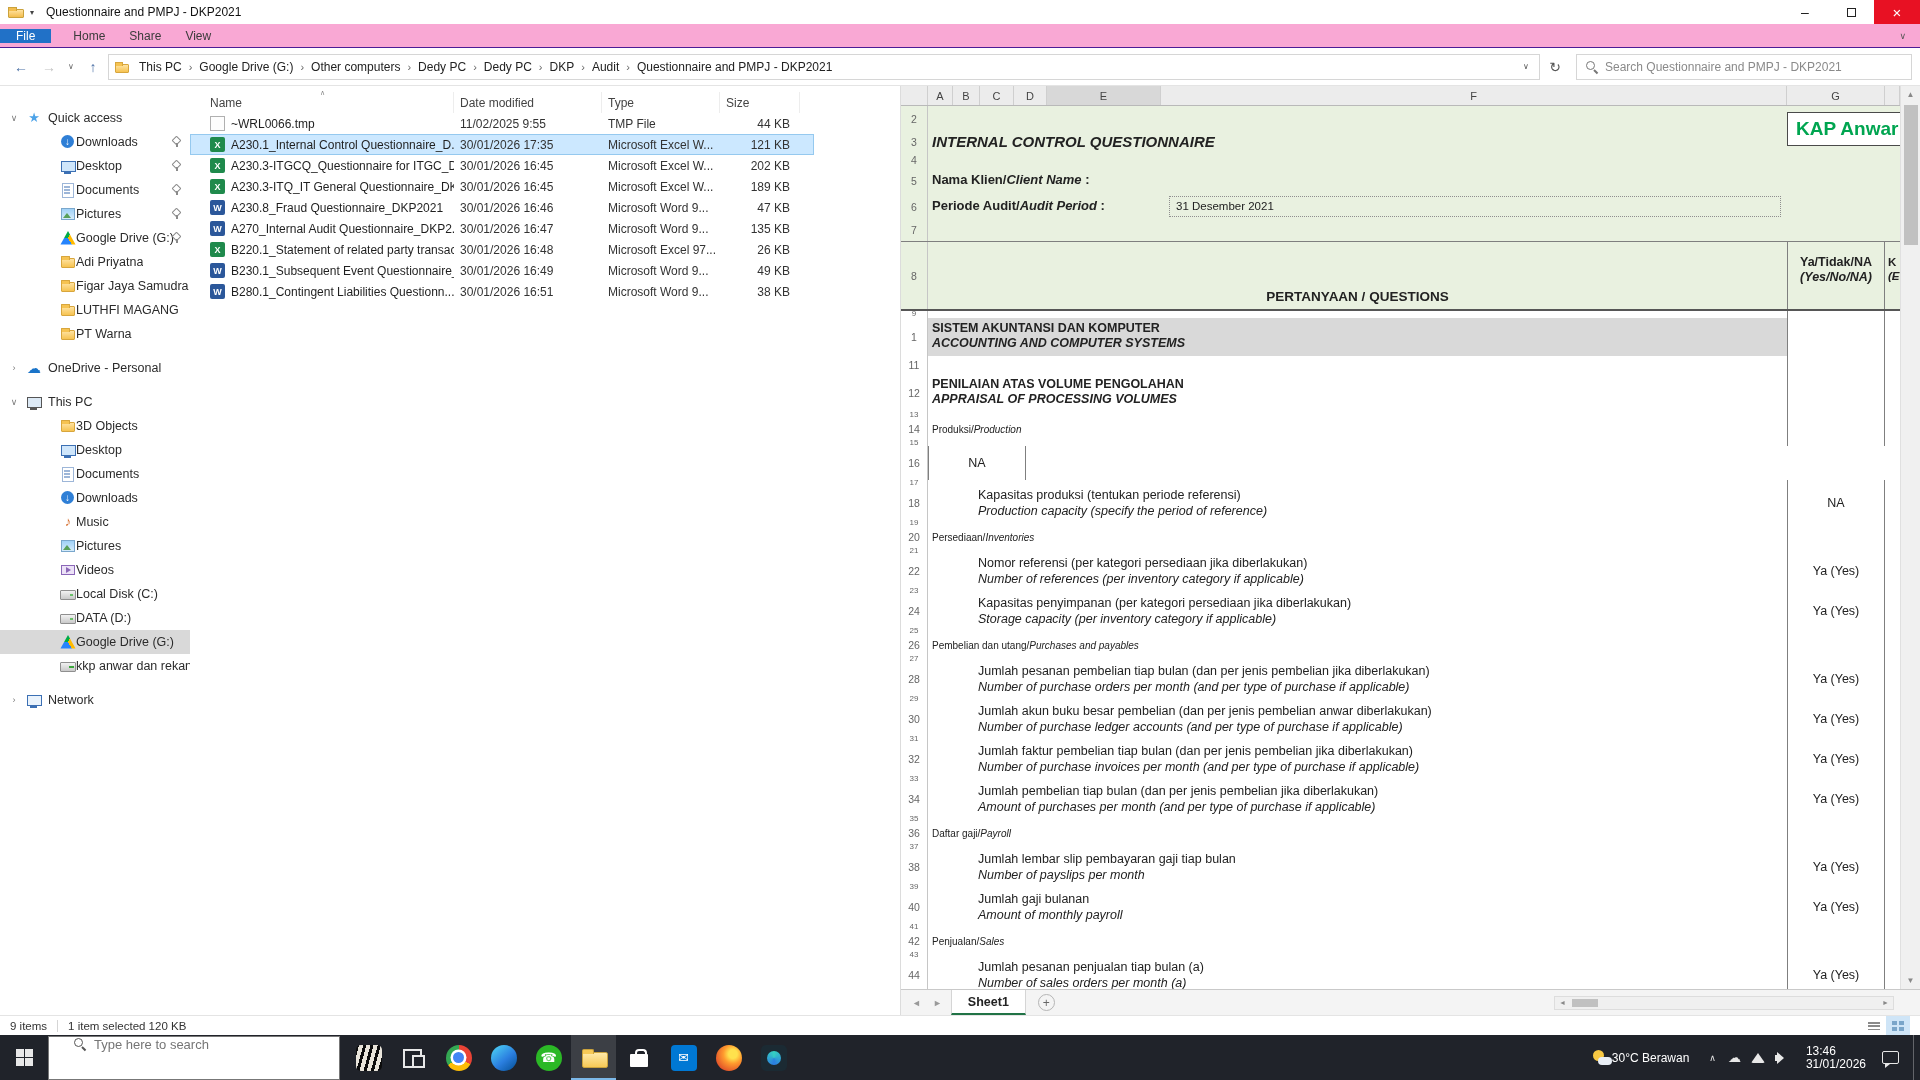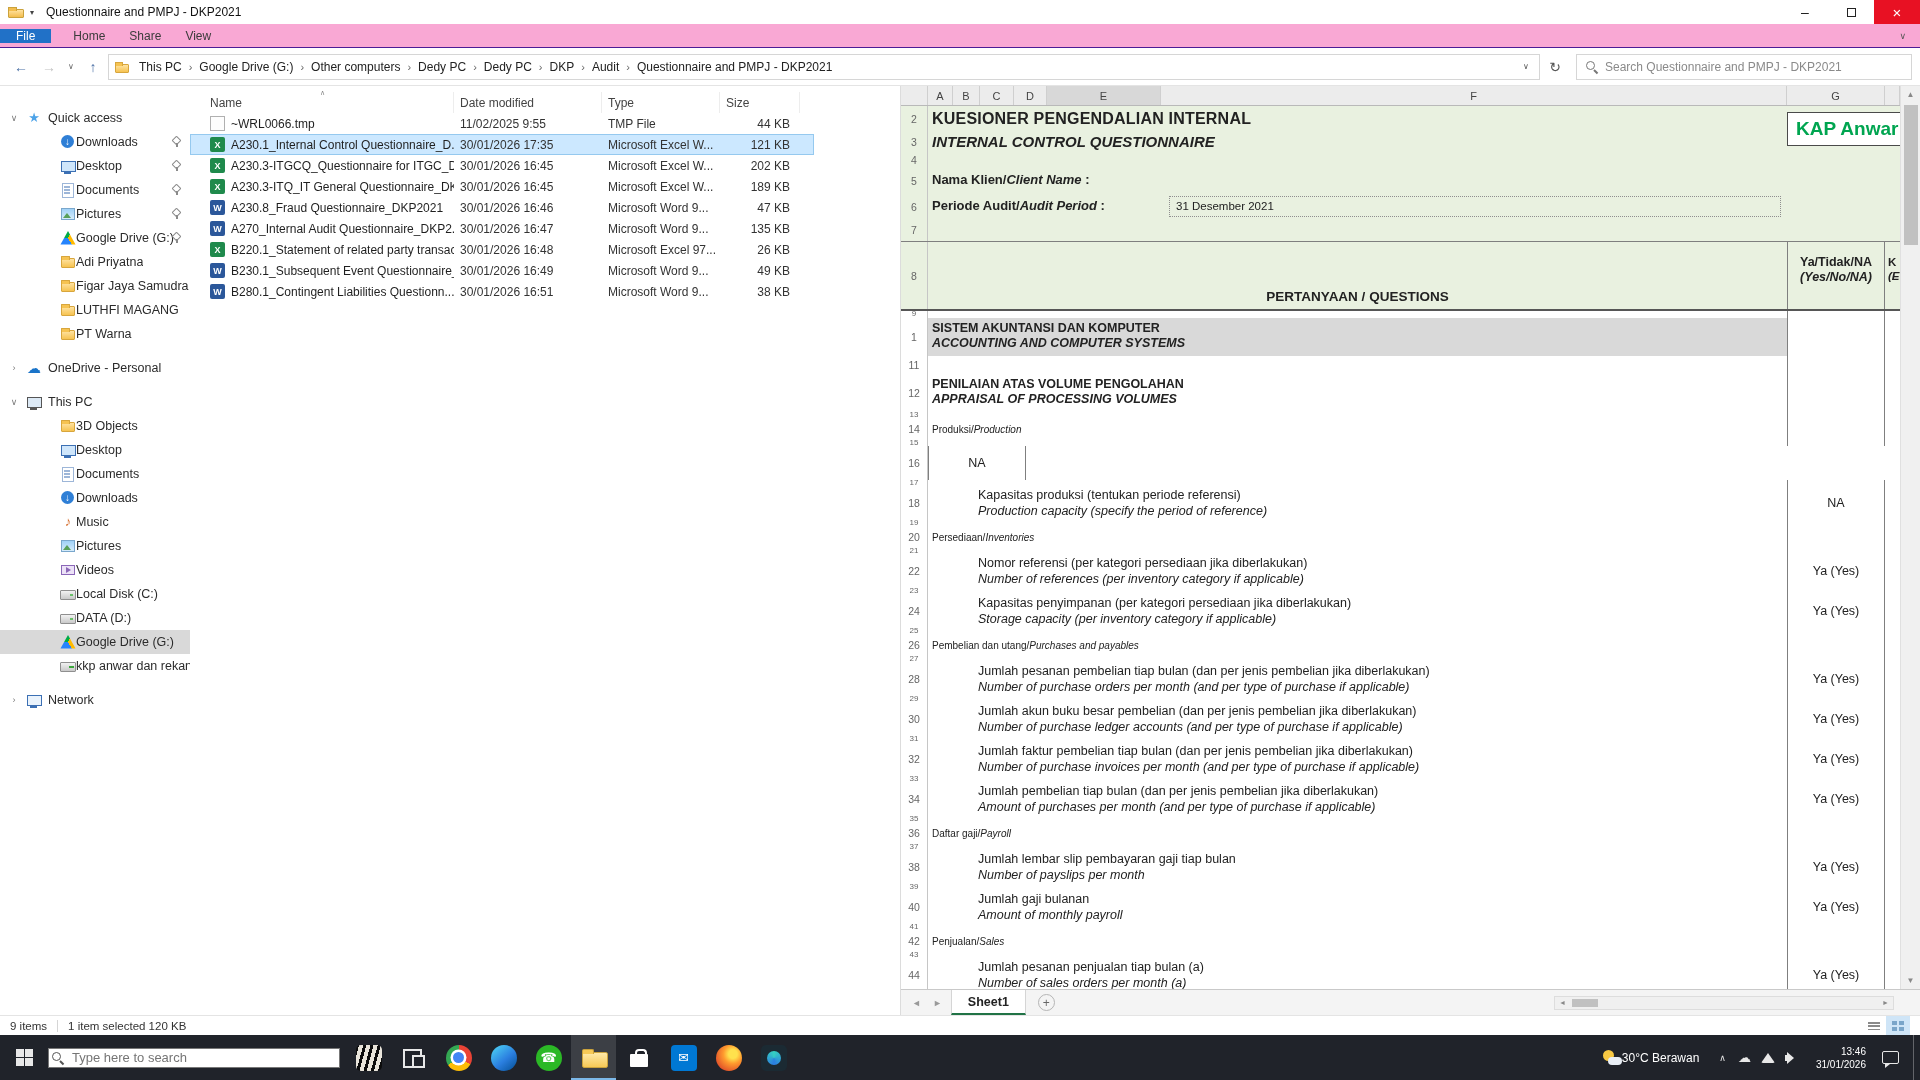--- a/index.html
+++ b/index.html
@@ -157,21 +157,21 @@
 .view-btn{width:24px;height:100%;position:relative}
 .view-btn.active{background:#cfe5f7}
 .vb-list::before{content:'';position:absolute;left:6px;top:6px;width:12px;height:8px;background:repeating-linear-gradient(#8a8a8a 0 1.5px,transparent 1.5px 3.5px)}
 .vb-thumb::before{content:'';position:absolute;left:6px;top:5px;width:5px;height:4px;background:#7aa5c9;box-shadow:7px 0 0 #7aa5c9,0 6px 0 #7aa5c9,7px 6px 0 #7aa5c9}
 
 
 .taskbar{height:45px;flex:none;background:var(--taskbar-dark,#20232a);display:flex;align-items:center;color:#fff}
 .tb-start{width:48px;height:100%;display:flex;align-items:center;justify-content:center}
 .win-logo{width:17px;height:17px;display:grid;grid-template-columns:8px 8px;grid-template-rows:8px 8px;gap:1px}
 .win-logo i{background:#e8e8e8}
-.tb-search{width:292px;height:20px;background:#fff;border:1px solid #777;display:flex;align-items:center;gap:8px;padding:0 2px;margin-right:6px}
+.tb-search{width:292px;height:44px;background:#fff;border:1px solid #777;display:flex;align-items:flex-start;gap:8px;padding:0 24px;margin-right:6px}
 .tb-search input{border:0;outline:0;flex:1;font:13px "Liberation Sans",sans-serif;color:#444;background:transparent}
 .tb-search input::placeholder{color:#757575}
 .mag.dark::before{border-color:#555}
 .mag.dark::after{background:#555}
 .tb-apps{display:flex;height:100%}
 .tb-app{width:45px;height:100%;display:flex;align-items:center;justify-content:center;position:relative}
 .tb-app.active{background:rgba(255,255,255,.13);border-bottom:2px solid #7cb8e8}
 .ap{width:26px;height:26px;position:relative;display:flex;align-items:center;justify-content:center}
 .ap-zebra{border-radius:5px;background:repeating-linear-gradient(105deg,#0c0c0c 0 3px,#e8e4da 3px 7px)}
 .ap-taskview::before{content:'';position:absolute;left:2px;top:4px;width:15px;height:15px;border:2px solid #e8e8e8}
@@ -195,21 +195,21 @@
 .w-icon{width:20px;height:18px;position:relative}
 .w-icon::before{content:'';position:absolute;left:1px;top:1px;width:11px;height:11px;border-radius:50%;background:#f7c843}
 .w-icon::after{content:'';position:absolute;right:0;bottom:2px;width:14px;height:8px;border-radius:8px;background:#e8eef5}
 .w-text{font-size:12px;color:#fff;white-space:nowrap}
 .tray-chev{font-size:9px;color:#e8e8e8;padding:0 2px}
 .tray-cloud{font-size:13px;color:#e8e8e8}
 .wifi{width:0;height:0;border-left:7px solid transparent;border-right:7px solid transparent;border-bottom:10px solid #e8e8e8;border-radius:2px;display:inline-block}
 .vol{position:relative;width:15px;height:12px;display:inline-block}
 .vol::before{content:'';position:absolute;left:0;top:3px;width:4px;height:6px;background:#e8e8e8}
 .vol::after{content:'';position:absolute;left:2px;top:0;border-top:6px solid transparent;border-bottom:6px solid transparent;border-left:7px solid #e8e8e8}
-.tray-clock{text-align:right;font-size:10px;line-height:13px;color:#fff;padding:0 6px}
+.tray-clock{text-align:left;font-size:12px;line-height:13px;color:#fff;padding:0 6px}
 .tray-notif{width:17px;height:13px;border:1.5px solid #e8e8e8;border-radius:2px;position:relative;margin-right:4px}
 .tray-notif::after{content:'';position:absolute;left:2px;bottom:-5px;border-right:5px solid transparent;border-top:4px solid #e8e8e8}
 .show-desktop{width:5px;height:100%;border-left:1px solid rgba(255,255,255,.3)}
 </style>
 </head>
 <body>
 
 <div class="screen">
 
   <div class="titlebar">
@@ -479,21 +479,20 @@
           <span class="clt" style="width:626px">F</span>
           <span class="clt" style="width:98px">G</span>
           <span class="clt" style="flex:1"></span>
         </div>
       <div id="sheet-rows" class="sheet-rows">
         <div class="logo-box">
             <span>KAP Anwar</span>
           </div>
       <div class="srow t-title bg-green" style="height:26px">
             <span class="rnum">2</span>
-            <span class="smain"><span class="ttl">KUESIONER PENGENDALIAN INTERNAL</span></span>
             <span class="sans"></span>
             <span class="ssliv"></span>
           </div>
           <div class="srow t-title2 bg-green" style="height:20px">
             <span class="rnum">3</span>
             <span class="smain"><span class="ttl2">INTERNAL CONTROL QUESTIONNAIRE</span></span>
             <span class="sans"></span>
             <span class="ssliv"></span>
           </div>
           <div class="srow t-blank bg-green" style="height:16px">
@@ -694,21 +693,21 @@
           </div>
           <div class="srow t-squeeze lined" style="height:6px">
             <span class="rnum">29</span>
             <span class="smain"></span>
             <span class="sans"></span>
             <span class="ssliv"></span>
           </div>
           <div class="srow t-question lined" style="height:34px">
             <span class="rnum">30</span>
             <span class="smain">
-              <span class="q1">Jumlah akun buku besar pembelian  (dan per jenis pembelian jika diberlakukan)</span>
+              <span class="q1">Jumlah akun buku besar pembelian  (dan per jenis pembelian anwar diberlakukan)</span>
               <span class="q2">Number of purchase ledger accounts (and per type of purchase if applicable)</span>
             </span>
             <span class="sans">
               <span class="aval">Ya (Yes)</span>
             </span>
             <span class="ssliv"></span>
           </div>
           <div class="srow t-squeeze lined" style="height:6px">
             <span class="rnum">31</span>
             <span class="smain"></span>

